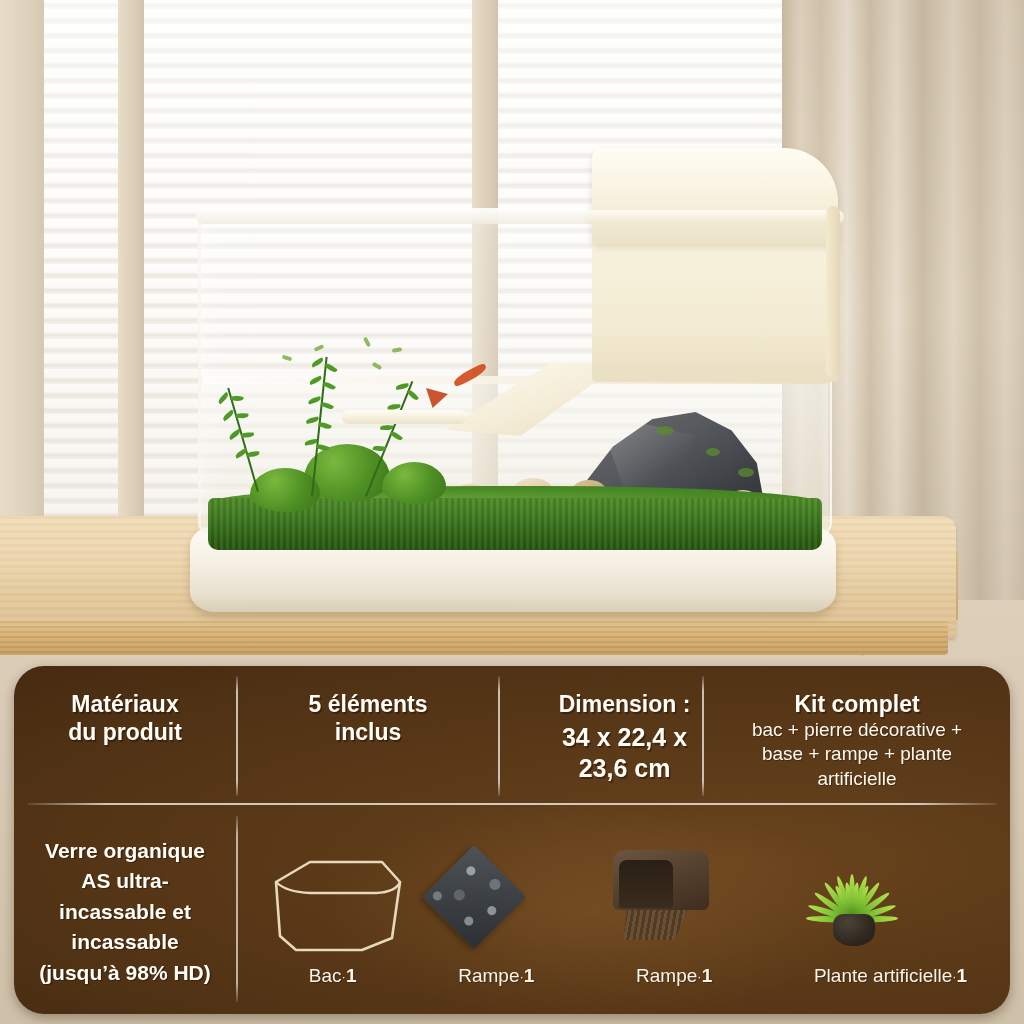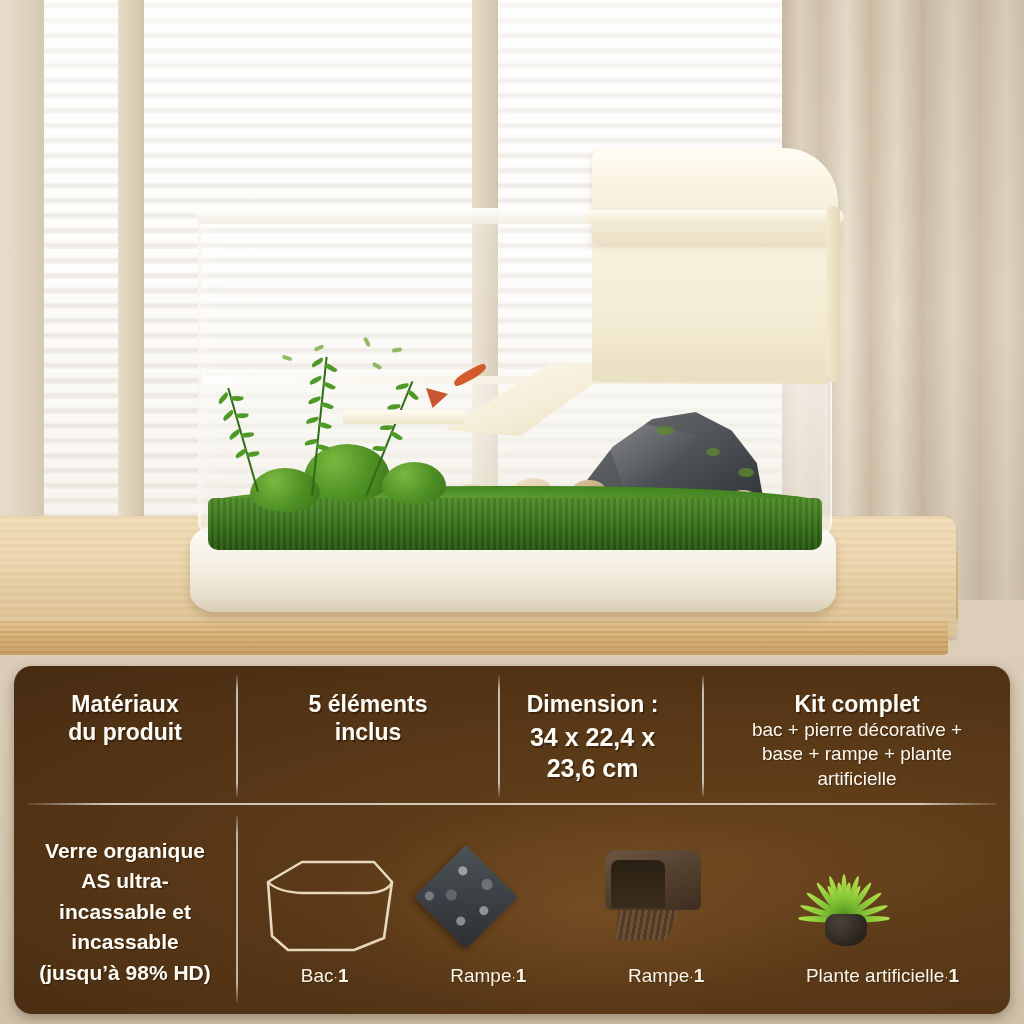--- a/index.html
+++ b/index.html
@@ -335,21 +335,21 @@
     white-space: nowrap;
   }
 
   
   .info-panel {
     position: absolute;
     left: 14px; top: 666px;
     width: 996px; height: 348px;
     background:
       radial-gradient(ellipse at 72% 56%, #6a441d 0%, #5b3a18 40%, #4f3114 78%, #462b11 100%);
-    border-radius: 18px;
+    border-radius: 30px;
     box-shadow: 0 4px 12px rgba(50,30,10,0.35);
     overflow: hidden;
   }
   .panel-glow {
     position:absolute;
     left: 300px; top: 130px;
     width: 560px; height: 230px;
     background: radial-gradient(ellipse at center, rgba(140,95,45,0.40), rgba(140,95,45,0) 68%);
     pointer-events:none;
   }
@@ -387,36 +387,36 @@
     font-size: 19px; color: #fdf8ef; line-height: 1.28; margin-top: 0;
     text-shadow: 1px 1px 0 rgba(35,18,4,0.45);
   }
   .cell-dim {
     font-size: 25px; font-weight: 700; color: #fffdf8; line-height: 1.25; margin-top: 4px;
     text-shadow: 1.5px 1.5px 0 rgba(35,18,4,0.5);
   }
 
   .cell-mat   { left: 0;    top: 8px;  width: 222px; }
   .cell-elem  { left: 224px;top: 8px;  width: 260px; }
-  .cell-dimen { left: 458px;top: 8px;  width: 241px; text-align: center; }
+  .cell-dimen { left: 490px;top: 8px;  width: 241px; text-align: center; }
   .cell-kit   { left: 690px;top: 8px;  width: 306px; }
 
   .cell-glass {
     left: 0; top: 146px; width: 222px;
     justify-content: center; padding-top: 0; height: 200px;
   }
   .glass-text {
     font-size: 21px; font-weight: 600; color: #fffdf8; line-height: 1.45;
     text-shadow: 1.4px 1.4px 0 rgba(35,18,4,0.5);
   }
 
   
   .items-strip {
     position: absolute;
-    left: 236px; top: 150px;
+    left: 244px; top: 150px;
     width: 760px; height: 196px;
     display: flex;
     align-items: flex-end;
   }
   .item {
     flex: 1 1 auto;
     display: flex; flex-direction: column;
     align-items: center; justify-content: flex-end;
     height: 100%;
     position: relative;

